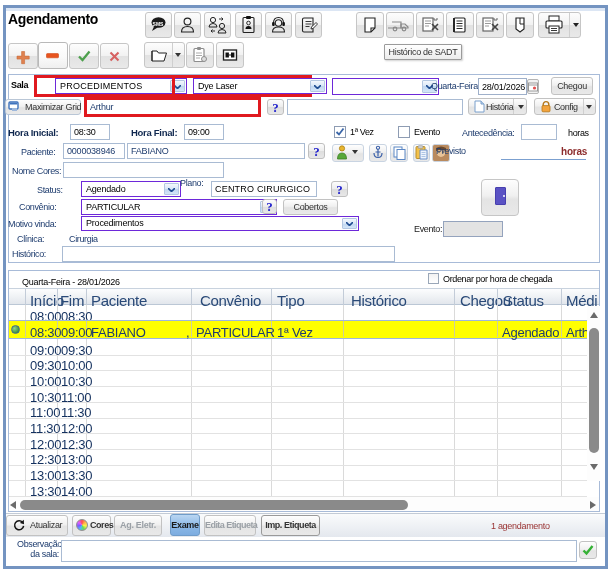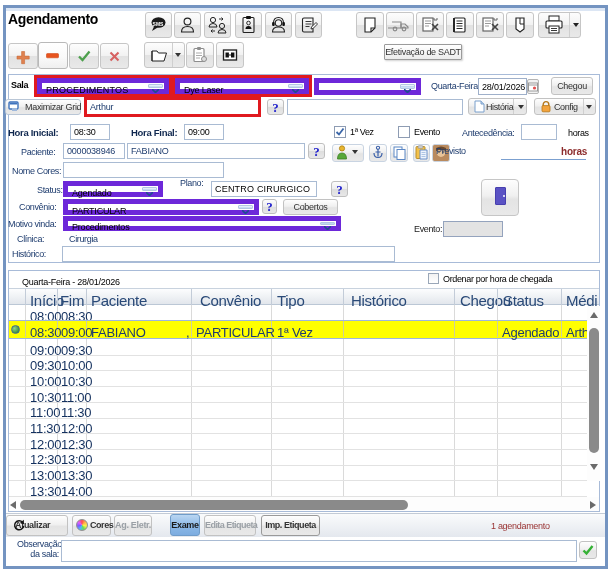--- a/index.html
+++ b/index.html
@@ -5,21 +5,21 @@
   * { margin:0; padding:0; box-sizing:border-box; }
   html,body { width:613px; height:572px; background:#fff; font-family:"Liberation Sans", sans-serif; }
   body { position:relative; overflow:hidden; }
   .abs { position:absolute; }
   .lbl { position:absolute; font-size:9px; letter-spacing:-0.35px; color:#1e3c6e; white-space:nowrap; }
   .blk { color:#000; }
   .inp { position:absolute; border:1px solid #a9bbd3; background:#fff; font-size:9px; letter-spacing:-0.2px; color:#1e3c6e; padding:1px 3px; line-height:12px; white-space:nowrap; }
   .btn { position:absolute; border:1px solid #c2c2c2; border-radius:3px;
          background:linear-gradient(#fefefe, #f0f0f0 45%, #e4e4e4 55%, #e9e9e9);
          font-size:9px; letter-spacing:-0.3px; color:#333; text-align:center; white-space:nowrap; }
-  .combo { position:absolute; border:5px solid #6d28d9; background:#fff; font-size:9px; letter-spacing:-0.2px; color:#000; }
+  .combo { position:absolute; border:1px solid #6d28d9; background:#fff; font-size:9px; letter-spacing:-0.2px; color:#000;margin-left:18px; }
   .combo .txt { position:absolute; left:4px; top:2px; white-space:nowrap; }
   .cbtn { position:absolute; right:1px; top:1px; bottom:1px; width:15px;
           background:linear-gradient(#f4f8fd,#d7e6f7 50%,#c0d7f1 50%,#d3e5f8);
           border:1px solid #b3c7e2; border-radius:1px; }
   .chev { position:absolute; left:3px; top:4px; width:7px; height:4px; }
   .redbox { position:absolute; border:3px solid #e0191f; }
   .qbtn { position:absolute; border:1px solid #bfbfbf; border-radius:3px;
           background:linear-gradient(#fdfdfd,#ececec 50%,#dedede 52%,#e8e8e8);
           color:#2222cc; font-weight:bold; font-size:13px; text-align:center; font-family:"Liberation Serif",serif;}
   .tbtn { position:absolute; border:1px solid #c6c6c6; border-radius:3px;
@@ -131,21 +131,21 @@
 <div class="abs" style="left:541px; top:12px;">
  <svg width="26" height="26" viewBox="0 0 26 26">
       <rect x="8" y="4" width="10" height="5" fill="#fff" stroke="#222" stroke-width="1.0"></rect>
       <rect x="5" y="9" width="16" height="7" rx="1" fill="#fff" stroke="#222" stroke-width="1.1"></rect>
       <rect x="8" y="14" width="10" height="7" fill="#fff" stroke="#222" stroke-width="1.0"></rect>
       <path d="M10 16.5 h6 M10 18.5 h6" stroke="#222" stroke-width="0.9"></path>
     </svg>
 </div>
 <div class="abs" style="left:573px; top:23px; width:0; height:0; border-left:3.5px solid transparent; border-right:3.5px solid transparent; border-top:4px solid #222;"></div>
 
-<div class="abs" style="left:384px; top:44px; width:78px; height:16px; white-space:nowrap; border:1px solid #9b9b9b; background:linear-gradient(#ffffff,#ececec); font-size:9px; letter-spacing:-0.3px; color:#333; text-align:center; line-height:14px; border-radius:1px; box-shadow:1px 1px 2px rgba(0,0,0,0.18);">Efetivação de SADT</div>
+<div class="abs" style="left:384px; top:44px; width:78px; height:16px; white-space:nowrap; border:1px solid #9b9b9b; background:linear-gradient(#ffffff,#ececec); font-size:9px; letter-spacing:-0.3px; color:#333; text-align:center; line-height:14px; border-radius:1px; box-shadow:1px 1px 2px rgba(0,0,0,0.18);">Histórico de SADT</div>
 
 <div class="tbtn" style="left:8px; top:43px; width:30px; height:26px;">
  <svg width="28" height="24" viewBox="0 0 28 24">
       <path d="M12.6 7.5 h3 v4.6 h4.6 v3 h-4.6 v4.6 h-3 v-4.6 h-4.6 v-3 h4.6 Z" fill="#df8150" stroke="#c96a35" stroke-width="0.6"></path>
     </svg>
 </div>
 <div class="tbtn" style="left:38px; top:42px; width:30px; height:27px; background:linear-gradient(#ffffff,#fafafa 55%, #efefef); border-color:#b9b9b9;">
  <svg width="28" height="25" viewBox="0 0 28 25">
       <rect x="7.5" y="10.6" width="12" height="4.2" rx="0.8" fill="#e8541e" stroke="#cc4413" stroke-width="0.6"></rect>
     </svg>
@@ -455,28 +455,28 @@
 <div class="abs" style="left:589px; top:328px; width:10px; height:125px; background:#8a8a8a; border-radius:5px;"></div>
 <div class="abs" style="left:590px; top:464px; width:0; height:0; border-left:4px solid transparent; border-right:4px solid transparent; border-top:6px solid #6a6a6a;"></div>
 
 <div class="abs" style="left:9px; top:497px; width:590px; height:14px; background:#fdfdfd;"></div>
 <div class="abs" style="left:10px; top:501px; width:0; height:0; border-top:4px solid transparent; border-bottom:4px solid transparent; border-right:6px solid #6a6a6a;"></div>
 <div class="abs" style="left:20px; top:500px; width:388px; height:10px; background:#8a8a8a; border-radius:5px;"></div>
 <div class="abs" style="left:590px; top:501px; width:0; height:0; border-top:4px solid transparent; border-bottom:4px solid transparent; border-left:6px solid #6a6a6a;"></div>
 
 <div class="abs" style="left:6px; top:513px; width:599px; height:24px; background:linear-gradient(#fafbfc,#e4e8ee); border-top:1px solid #c3cbd6;"></div>
 
-<div class="btn" style="left:6px; top:515px; width:62px; height:21px; line-height:19px; font-weight:bold; padding-left:8px; text-align:left;">Atualizar</div>
+<div class="btn" style="left:6px; top:515px; width:62px; height:21px; line-height:19px; font-weight:normal; padding-left:23px; text-align:left;">Atualizar</div>
 <svg style="position:absolute; left:12px; top:519px;" width="13" height="13" viewBox="0 0 13 13">
     <path d="M10.6 3.4 A4.5 4.5 0 1 0 11.6 6.8" fill="none" stroke="#141414" stroke-width="1.5"></path>
     <path d="M7.9 3.9 L11.8 0.8 L12 5.2 Z" fill="#141414"></path>
   </svg>
 <div class="btn" style="left:72px; top:515px; width:39px; height:21px; line-height:19px; font-weight:bold; padding-left:17px; text-align:left; letter-spacing:-0.45px;">Cores</div>
 <div class="abs" style="left:76px; top:519px; width:12px; height:12px; border-radius:50%; border:1px solid #909090; background:conic-gradient(#ff4d4d,#ffb34d,#fff24d,#6bdc52,#4db8ff,#7a5cff,#e05cff,#ff4d4d);"></div>
-<div class="btn" style="left:114px; top:515px; width:38px; height:21px; line-height:19px; font-weight:bold; color:#9aa0a6;">Ag. Eletr.</div>
+<div class="btn" style="left:114px; top:515px; width:48px; height:21px; line-height:19px; font-weight:bold; color:#9aa0a6;">Ag. Eletr.</div>
 <div class="btn" style="left:170px; top:514px; width:30px; height:22px; line-height:20px; font-weight:bold; color:#1a1a1a; background:linear-gradient(#b9d6f2,#8cb8e6 55%,#7cace0); border-color:#6f9cc9;">Exame</div>
 <div class="btn" style="left:204px; top:515px; width:52px; height:21px; line-height:19px; font-weight:bold; color:#9aa0a6; letter-spacing:-0.55px;">Edita Etiqueta</div>
 <div class="btn" style="left:261px; top:515px; width:59px; height:21px; line-height:19px; font-weight:bold; border-color:#9a9a9a; letter-spacing:-0.45px;">Imp. Etiqueta</div>
 <div class="abs" style="left:491px; top:521px; font-size:9px; letter-spacing:-0.3px; color:#993333;">1 agendamento</div>
 
 <div class="lbl" style="left:17px; top:539px; text-align:right; width:42px;">Observação<br>da sala:</div>
 <div class="inp" style="left:61px; top:540px; width:516px; height:22px;"></div>
 <div class="btn" style="left:579px; top:541px; width:18px; height:18px;"></div>
 <svg style="position:absolute; left:581px; top:543px;" width="14" height="14" viewBox="0 0 14 14">
     <path d="M2.5 7.5 L5.5 10.5 L11.5 3" fill="none" stroke="#35b135" stroke-width="2.4"></path>

